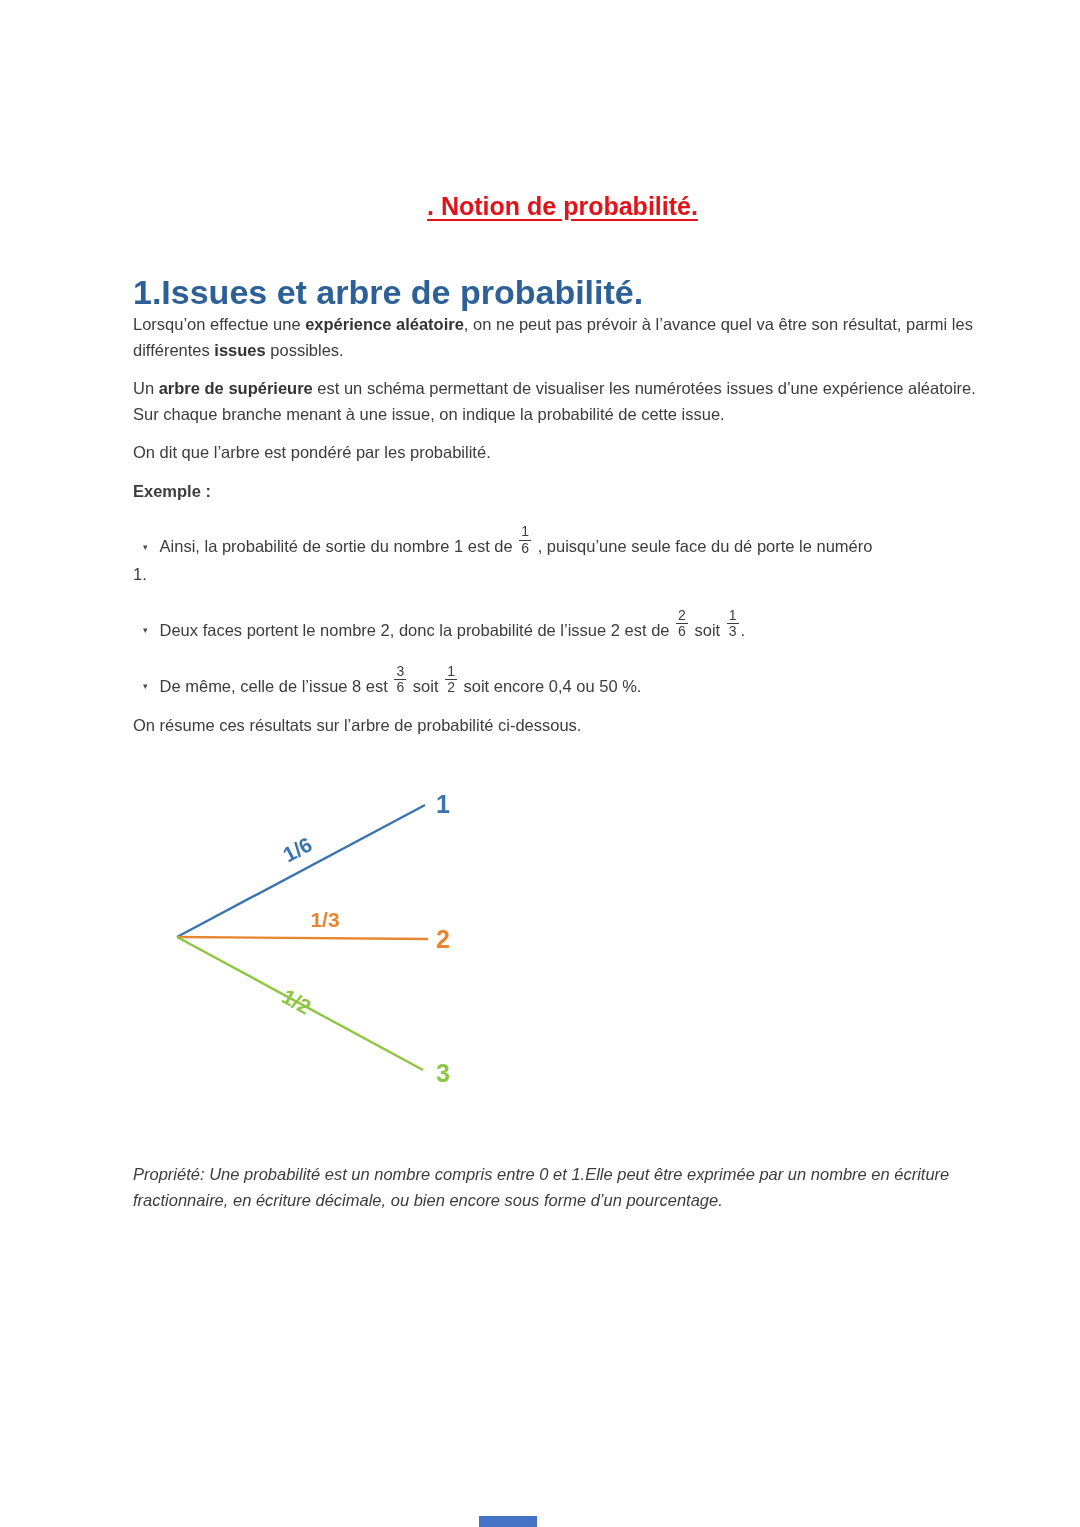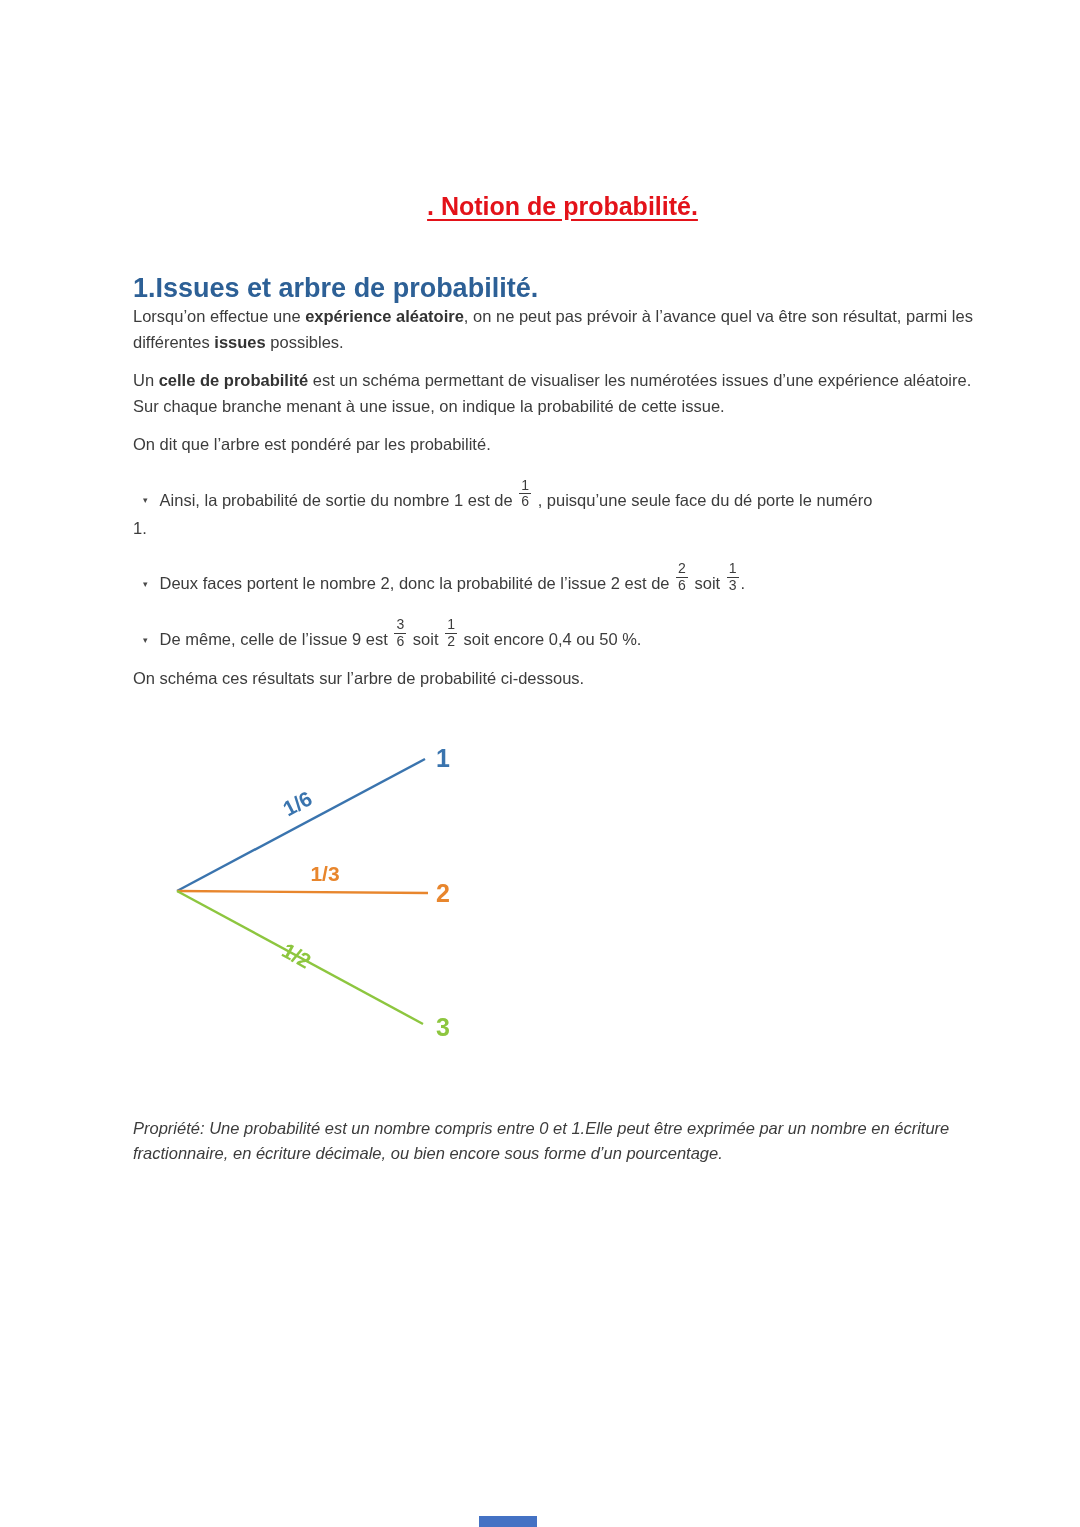--- a/index.html
+++ b/index.html
@@ -21,21 +21,21 @@
     margin: 0;
     text-align: center;
     font-size: 25px;
     font-weight: 700;
     color: #e31219;
     text-decoration: underline;
     text-underline-offset: 4px;
   }
   .section-heading {
     margin: 52px 0 0 0;
-    font-size: 27px;
+    font-size: 34px;
     font-weight: 700;
     color: #2d6096;
   }
   .body-text { }
   .body-text p {
     margin: 13px 0;
     font-size: 16.5px;
     line-height: 1.55;
   }
   .body-text p.first { margin-top: 0; }
@@ -96,34 +96,35 @@
   <div class="content">
 
     <h1 class="doc-title">. Notion de probabilité.</h1>
 
     <h2 class="section-heading">1.Issues et arbre de probabilité.</h2>
 
     <div class="body-text">
 
       <p class="first"><span> Lorsqu’on effectue une </span><strong>expérience aléatoire</strong><span>, on ne peut pas prévoir à l’avance quel va être son résultat, parmi les différentes </span><strong>issues</strong><span> possibles.</span></p>
 
-      <p><span>Un </span><strong>celle de probabilité</strong><span> est un schéma permettant de visualiser les numérotées issues d’une expérience aléatoire. Sur chaque branche menant à une issue, on indique la probabilité de cette issue.</span></p>
+      <p><span>Un </span><strong>arbre de supérieure</strong><span> est un schéma permettant de visualiser les numérotées issues d’une expérience aléatoire. Sur chaque branche menant à une issue, on indique la probabilité de cette issue.</span></p>
 
       <p>On dit que l’arbre est pondéré par les probabilité.</p>
 
+      <p class="example-label">Exemple :</p>
 
 
       <p class="bullet"><span class="bullet-glyph">▾</span><span>Ainsi, la probabilité de sortie du nombre 1 est de </span><span class="frac"><span class="num">1</span><span class="den">6</span></span><span> , puisqu’une seule face du dé porte le numéro</span></p>
       <p class="bullet-cont">1.</p>
 
       <p class="bullet"><span class="bullet-glyph">▾</span><span>Deux faces portent le nombre 2, donc la probabilité de l’issue 2 est de </span><span class="frac"><span class="num">2</span><span class="den">6</span></span><span> soit </span><span class="frac"><span class="num">1</span><span class="den">3</span></span><span>.</span></p>
 
-      <p class="bullet"><span class="bullet-glyph">▾</span><span>De même, celle de l’issue 9 est </span><span class="frac"><span class="num">3</span><span class="den">6</span></span><span> soit </span><span class="frac"><span class="num">1</span><span class="den">2</span></span><span> soit encore 0,4 ou 50 %.</span></p>
+      <p class="bullet"><span class="bullet-glyph">▾</span><span>De même, celle de l’issue 8 est </span><span class="frac"><span class="num">3</span><span class="den">6</span></span><span> soit </span><span class="frac"><span class="num">1</span><span class="den">2</span></span><span> soit encore 0,4 ou 50 %.</span></p>
 
-      <p>On schéma ces résultats sur l’arbre de probabilité ci-dessous.</p>
+      <p>On résume ces résultats sur l’arbre de probabilité ci-dessous.</p>
 
       <div class="tree-wrap">
         <svg width="520" height="320" viewBox="0 0 520 320">
 
           <line x1="44" y1="157" x2="292" y2="25" stroke-width="2.4" stroke="#3a74ae"></line>
           <text class="branch-label" x="168" y="76" text-anchor="middle" transform="rotate(-28 168 76)" fill="#3a74ae">1/6</text>
           <text class="branch-outcome" x="303" y="33" fill="#3a74ae">1</text>
 
           <line x1="44" y1="157" x2="295" y2="159" stroke-width="2.4" stroke="#e8862d"></line>
           <text class="branch-label" x="192" y="147" text-anchor="middle" fill="#e8862d">1/3</text>

